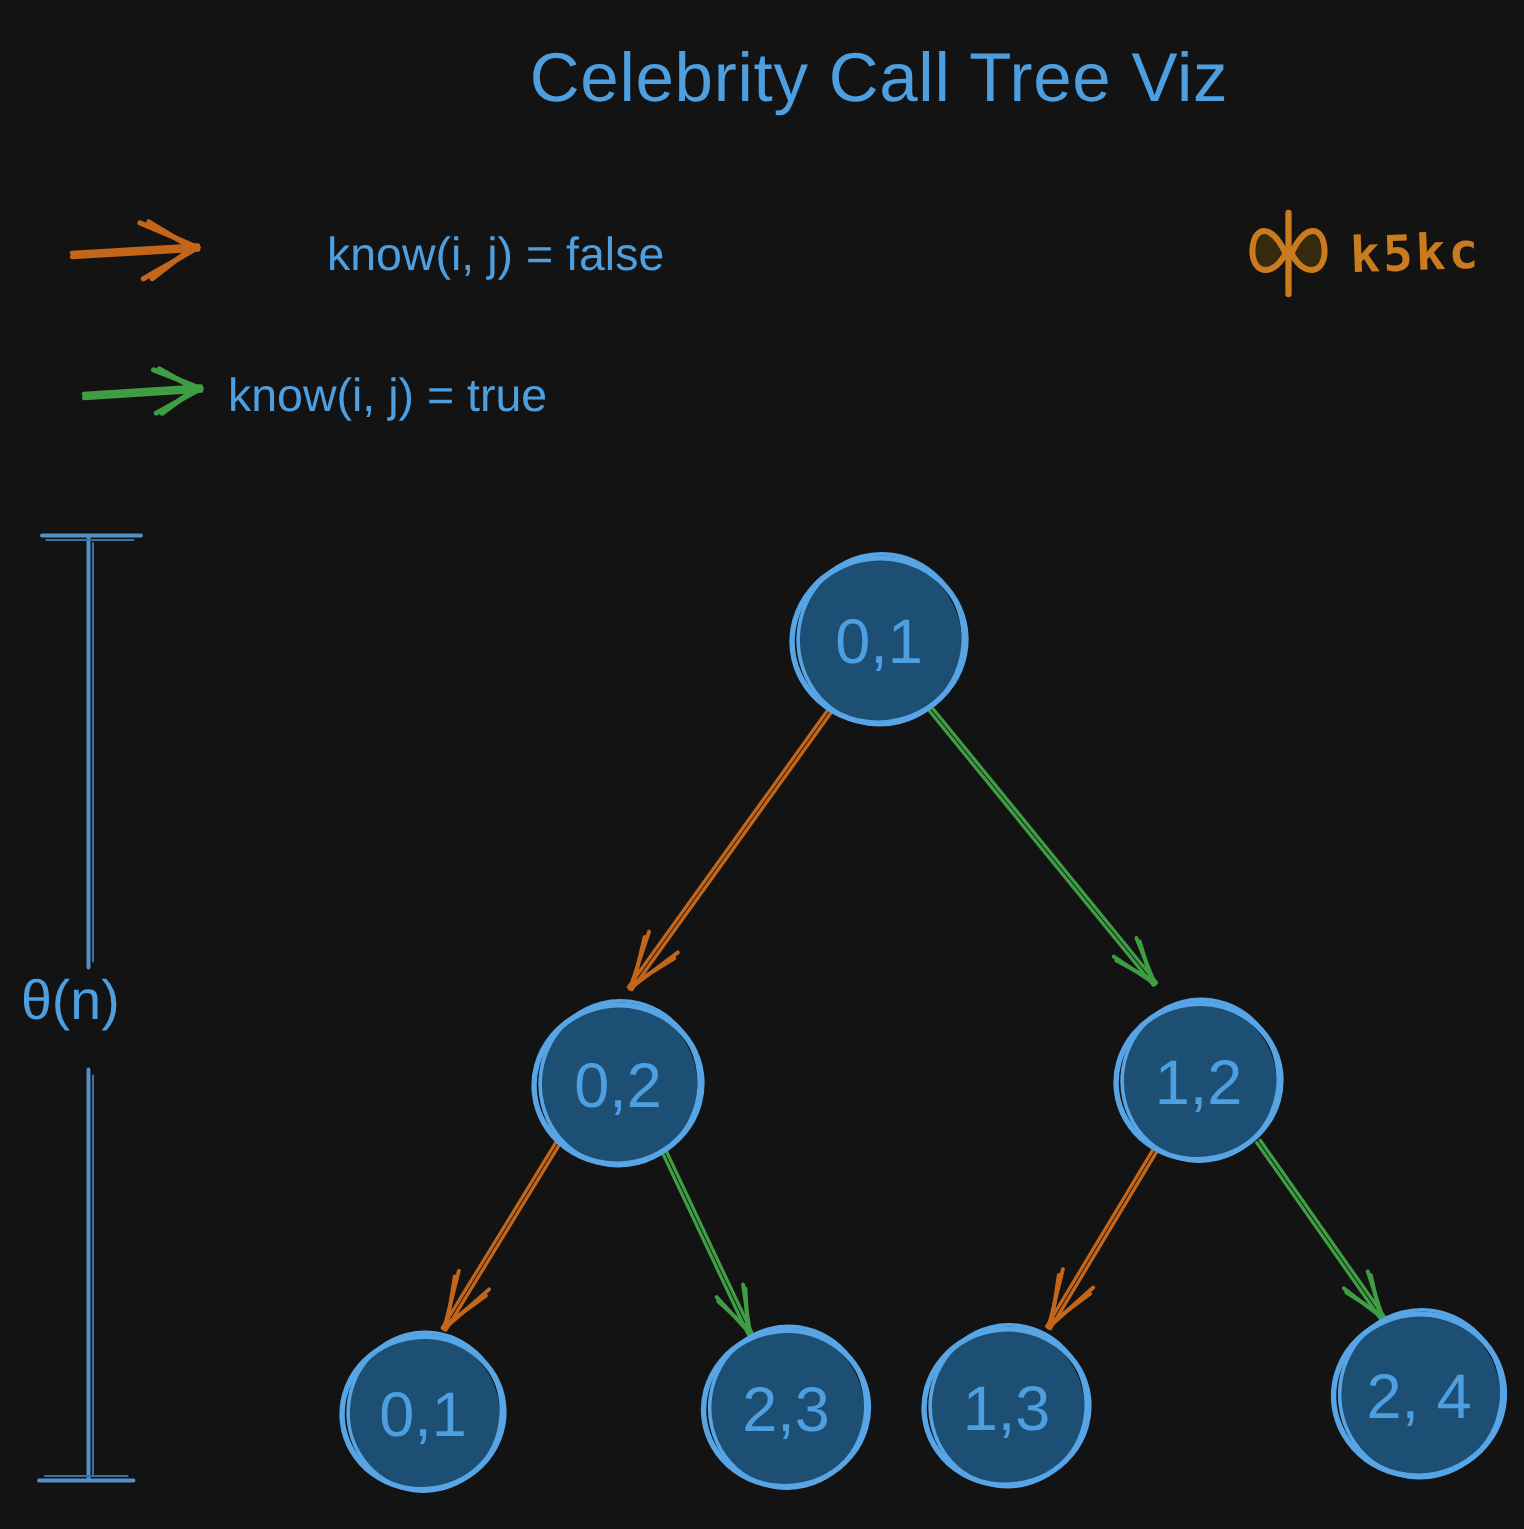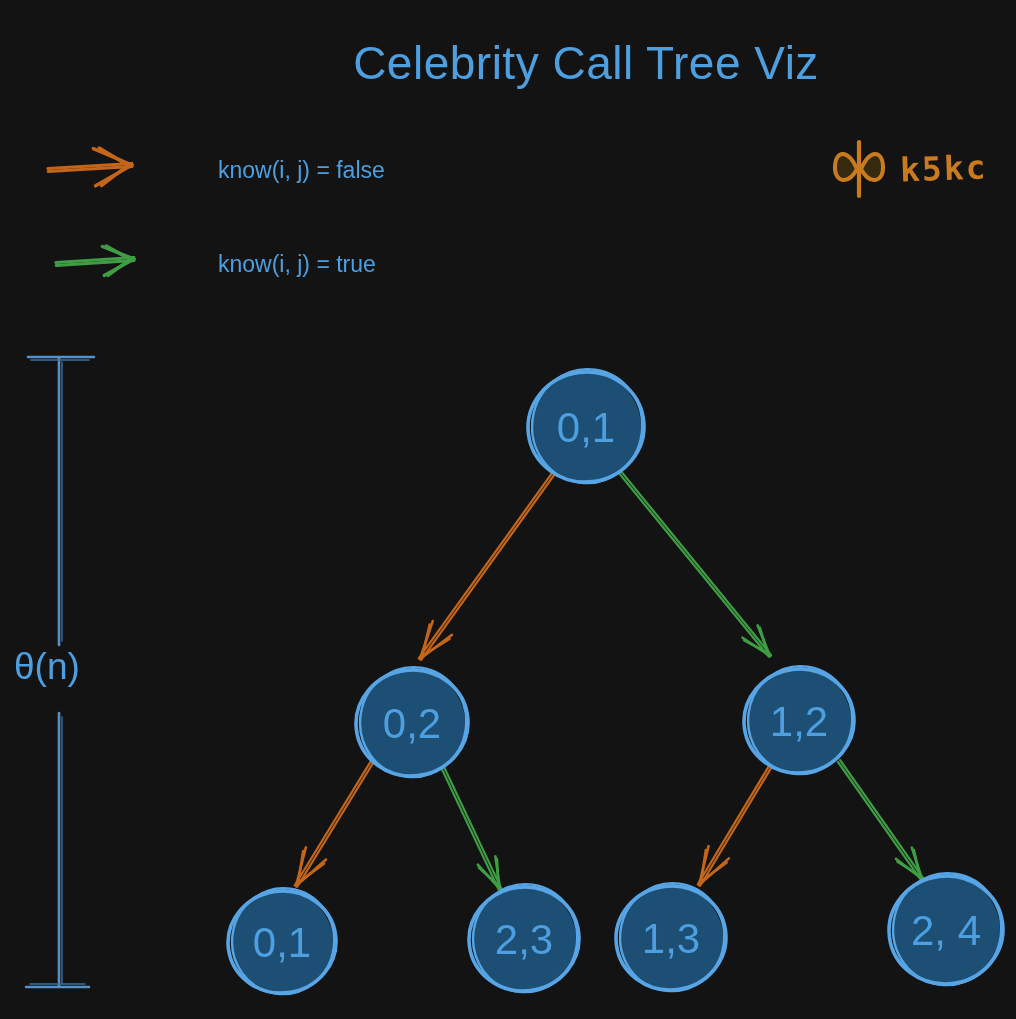--- a/index.html
+++ b/index.html
@@ -8,30 +8,29 @@
     width:1016px;height:1019px;
     background:var(--bg,#131313);
     overflow:hidden;
     font-family:"Liberation Sans",sans-serif;
   }
   .title{
     position:absolute;top:24px;left:586px;transform:translateX(-50%);
     white-space:nowrap;
     font-size:46px;font-weight:500;letter-spacing:0.5px;
     color:var(--blue,#4d9fe0);
-    margin-top:12px;
   }
   .legend-row{position:absolute;display:flex;align-items:center;}
   .legend-row .legend-label{
-    font-size:23px;color:var(--blue,#4d9fe0);white-space:nowrap;text-align:right;
+    font-size:31px;color:var(--blue,#4d9fe0);white-space:nowrap;text-align:right;
   }
   #legend-false{top:144px;left:42px;}
   #legend-true{top:238px;left:48px;}
   #legend-false .legend-label{margin-left:66px;}
-  #legend-true .legend-label{margin-left:66px;}
+  #legend-true .legend-label{}
   .legend-arrow{display:block;flex:0 0 auto;}
   .watermark{
     position:absolute;top:134px;left:828px;
     display:flex;align-items:center;
   }
   .logo-text{
     font-family:"DejaVu Sans Mono",monospace;
     font-weight:bold;font-size:33px;letter-spacing:2px;
     color:var(--orange-logo,#c97b1e);
     margin-left:10px;transform:rotate(-2deg);

